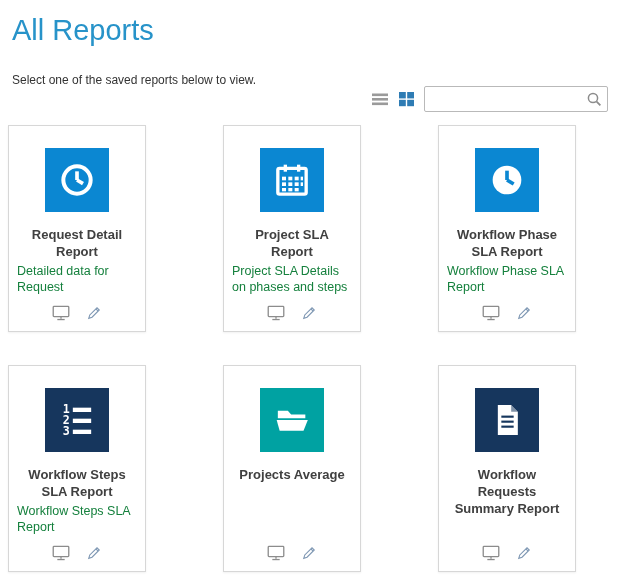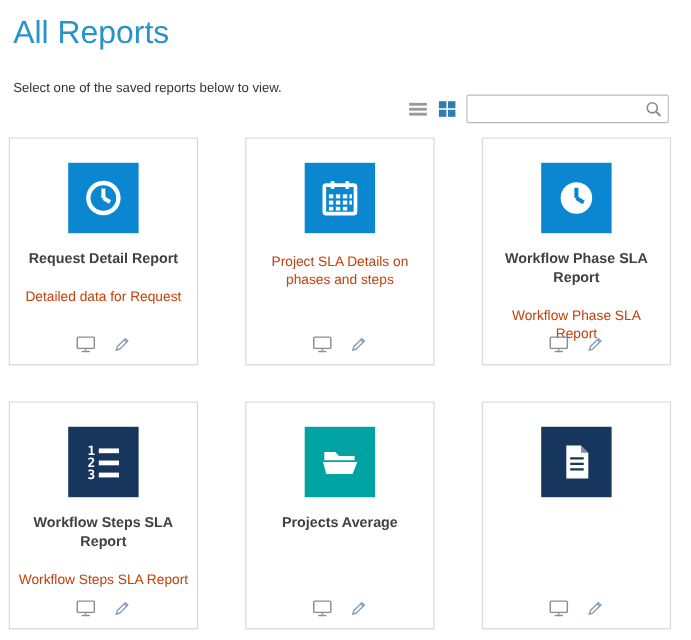--- a/index.html
+++ b/index.html
@@ -29,36 +29,36 @@
   .search-box input {
     border: none; outline: none; flex: 1; height: 22px; font-size: 12px;
     font-family: "Liberation Sans", sans-serif; min-width: 0;
   }
   .cards {
     position: absolute; top: 125px; left: 8px;
     display: grid; grid-template-columns: repeat(3, 172px);
     column-gap: 43px; row-gap: 33px;
   }
   .card {
-    width: 172px; height: 207px; background: #fff;
+    width: 138px; height: 207px; background: #fff;
     border: 1px solid #d7d7d7; box-shadow: 0 1px 2px rgba(0,0,0,0.06);
     display: flex; flex-direction: column; align-items: center;
     padding-top: 22px; position: relative; cursor: pointer;
   }
   .tile {
     width: 64px; height: 64px; display: flex; align-items: center;
     justify-content: center; flex: none;
   }
   .card-title {
     font-size: 13px; font-weight: bold; color: #404040; text-align: center;
     margin-top: 15px; line-height: 1.3; padding: 0 10px;
   }
   .card-sub {
-    font-size: 12.5px; color: #c2410c; text-align: center;
-    margin-top: 18px; line-height: 1.3; padding: 0 8px;
+    font-size: 12.5px; color: #15803d; text-align: left;
+    margin-top: 2px; line-height: 1.3; padding: 0 8px;
   }
   .card-actions {
     position: absolute; bottom: 9px; left: 0; right: 0;
     display: flex; justify-content: center; align-items: center; gap: 14px;
   }
   .action-icon { display: inline-flex; cursor: pointer; }
   svg { display: block; }
 </style>
 </head>
 <body>
@@ -142,20 +142,21 @@
               <rect x="9.8" y="13.4" width="2.4" height="2.2"></rect>
               <rect x="13.6" y="13.4" width="2.4" height="2.2"></rect>
               <rect x="17.2" y="13.4" width="1.4" height="2.2"></rect>
             <rect x="6" y="16.8" width="2.4" height="2"></rect>
               <rect x="9.8" y="16.8" width="2.4" height="2"></rect>
               <rect x="13.6" y="16.8" width="2.4" height="2"></rect>
           </g>
         </svg>
       </span>
     </div>
+    <div class="card-title">Project SLA Report</div>
     <div class="card-sub">Project SLA Details on phases and steps</div>
     <div class="card-actions">
       <span class="action-icon">
         <svg width="20" height="18" viewBox="0 0 24 22">
           <rect x="2.5" y="3" width="19" height="12.5" rx="1" fill="none" stroke="#8c8c8c" stroke-width="1.6"></rect>
           <line x1="12" y1="15.5" x2="12" y2="18" stroke="#8c8c8c" stroke-width="1.6"></line>
           <line x1="7.5" y1="19" x2="16.5" y2="19" stroke="#8c8c8c" stroke-width="1.6"></line>
         </svg>
       </span>
       <span class="action-icon">
@@ -265,20 +266,21 @@
           <path d="M6.5 3 h8 l4 4 v14 h-12 z" fill="#ffffff"></path>
           <path d="M14.5 3 l4 4 h-4 z" fill="#16365d" opacity="0.55"></path>
           <g stroke="#16365d" stroke-width="1.3">
             <line x1="8.6" y1="10" x2="16" y2="10"></line>
             <line x1="8.6" y1="13" x2="16" y2="13"></line>
             <line x1="8.6" y1="16" x2="16" y2="16"></line>
           </g>
         </svg>
       </span>
     </div>
+    <div class="card-title">Workflow Requests Summary Report</div>
     <div class="card-sub"></div>
     <div class="card-actions">
       <span class="action-icon">
         <svg width="20" height="18" viewBox="0 0 24 22">
           <rect x="2.5" y="3" width="19" height="12.5" rx="1" fill="none" stroke="#8c8c8c" stroke-width="1.6"></rect>
           <line x1="12" y1="15.5" x2="12" y2="18" stroke="#8c8c8c" stroke-width="1.6"></line>
           <line x1="7.5" y1="19" x2="16.5" y2="19" stroke="#8c8c8c" stroke-width="1.6"></line>
         </svg>
       </span>
       <span class="action-icon">

